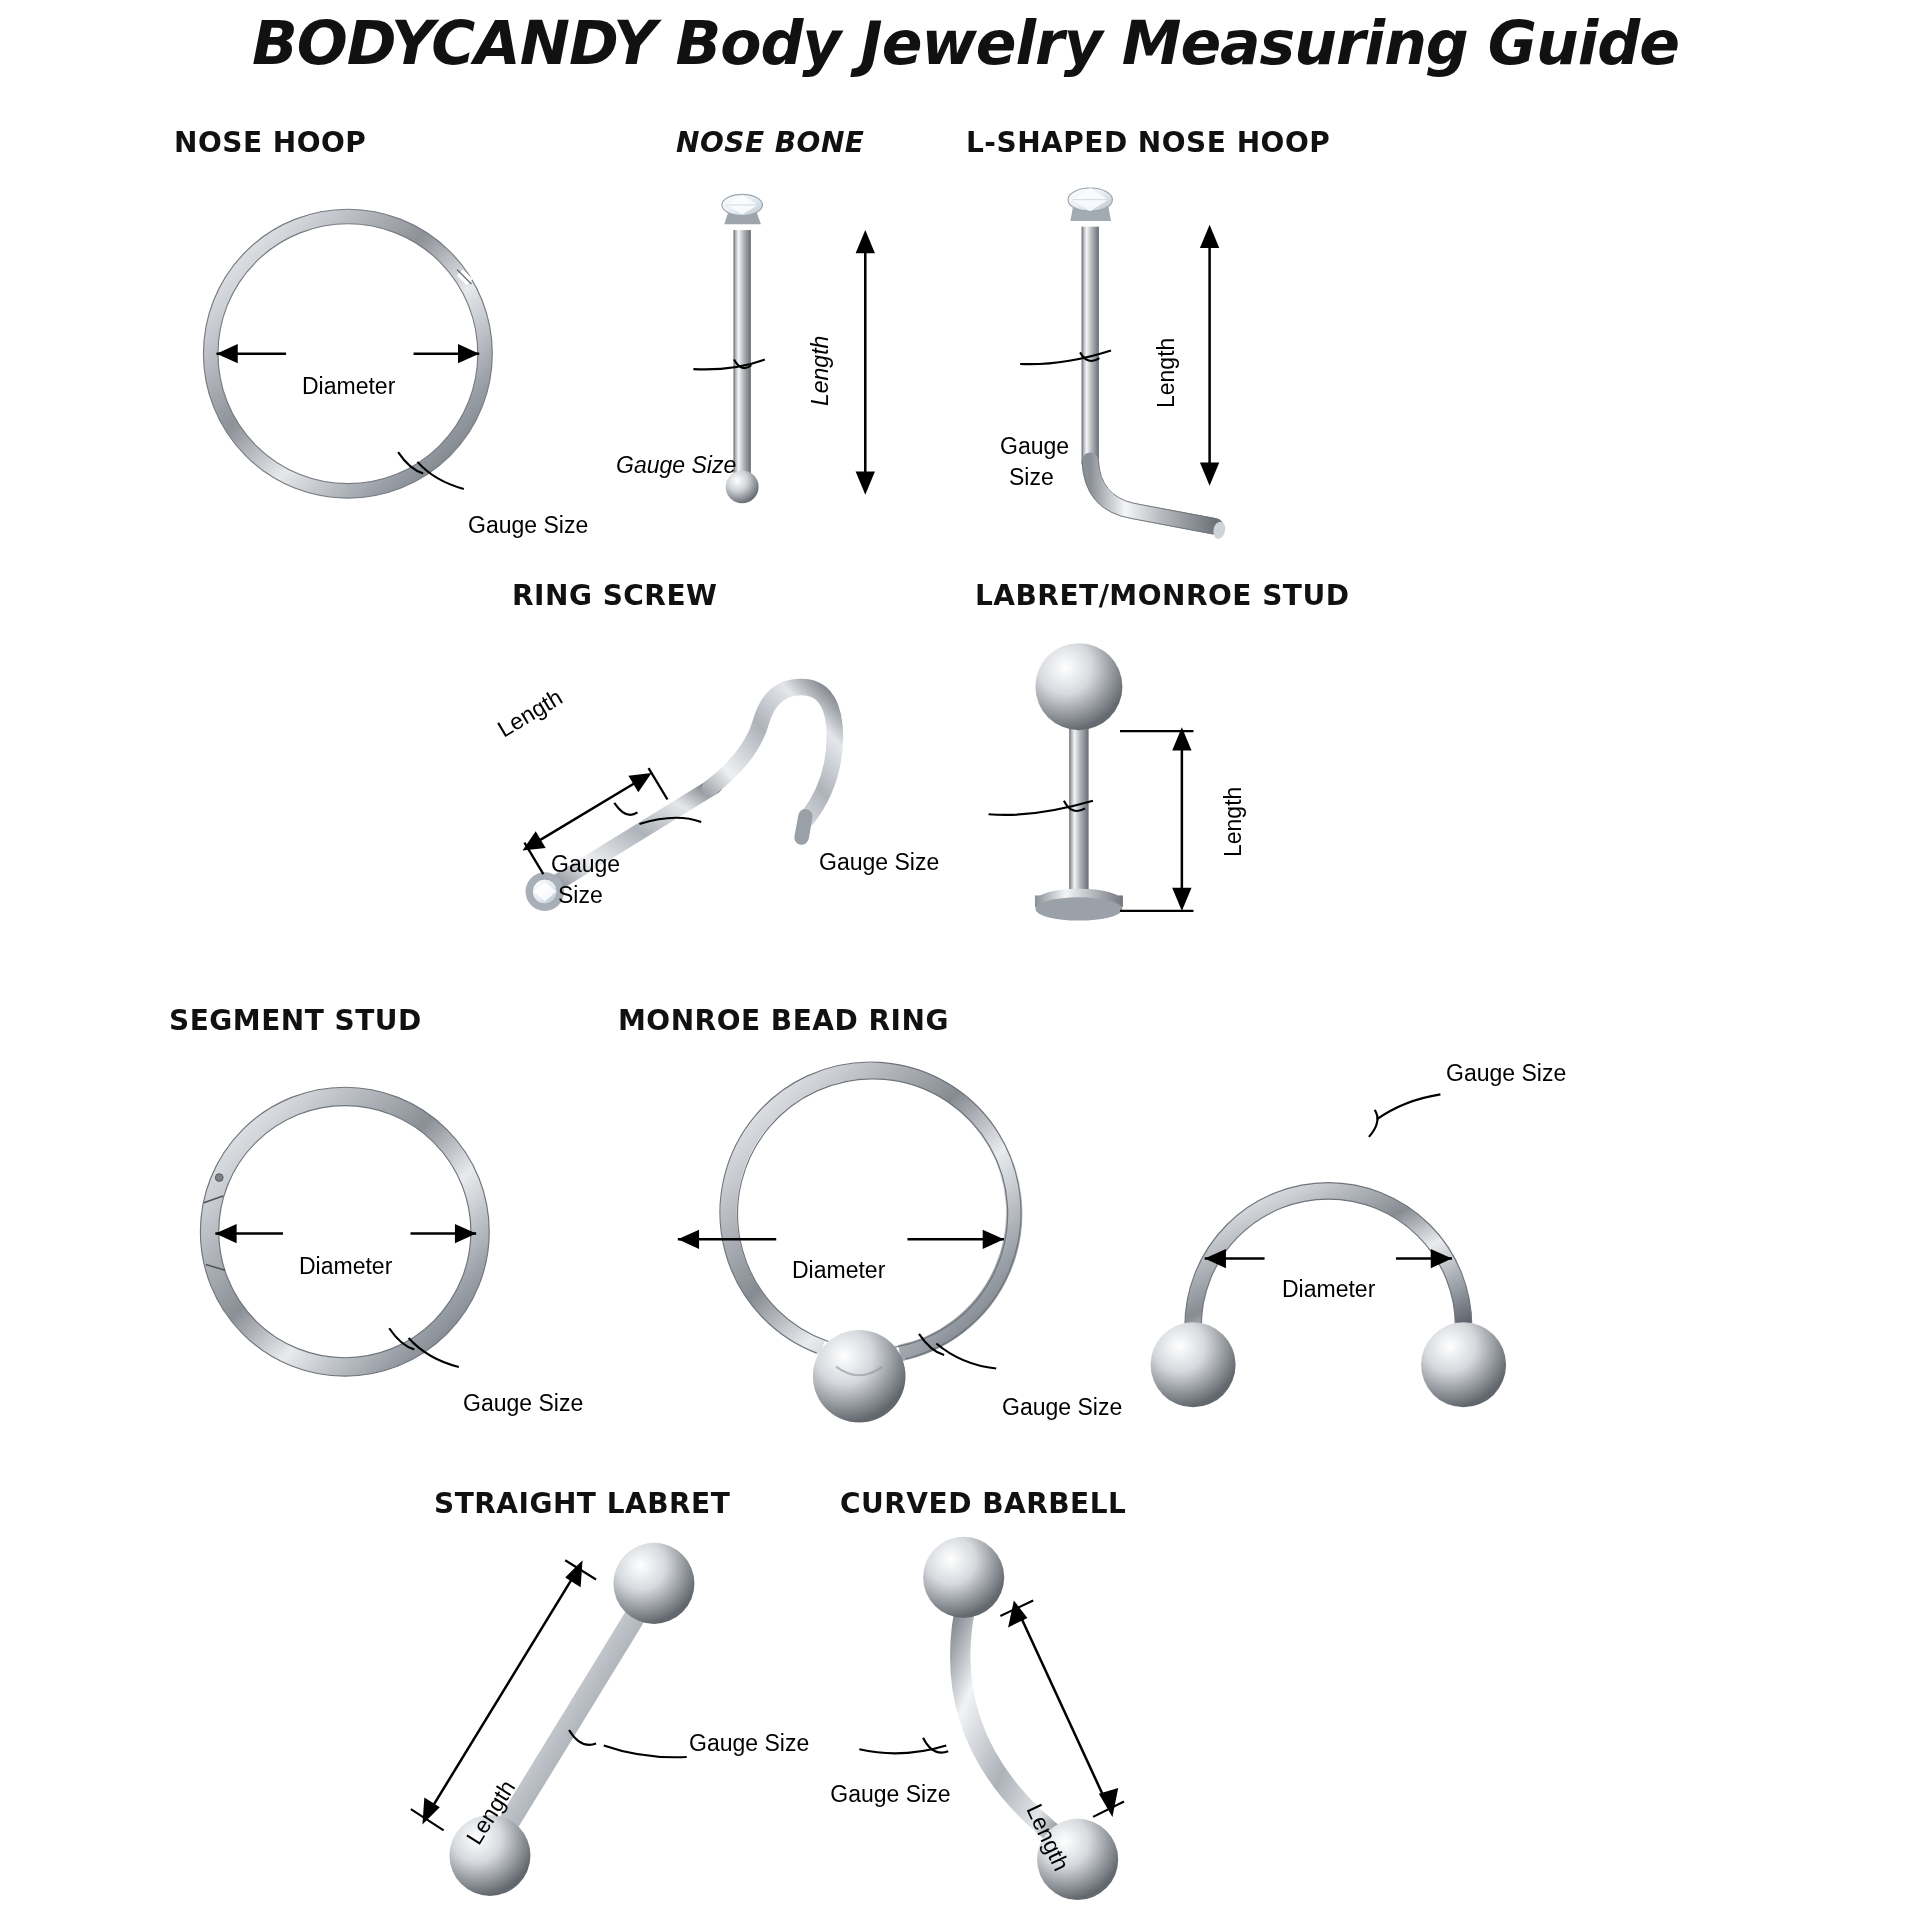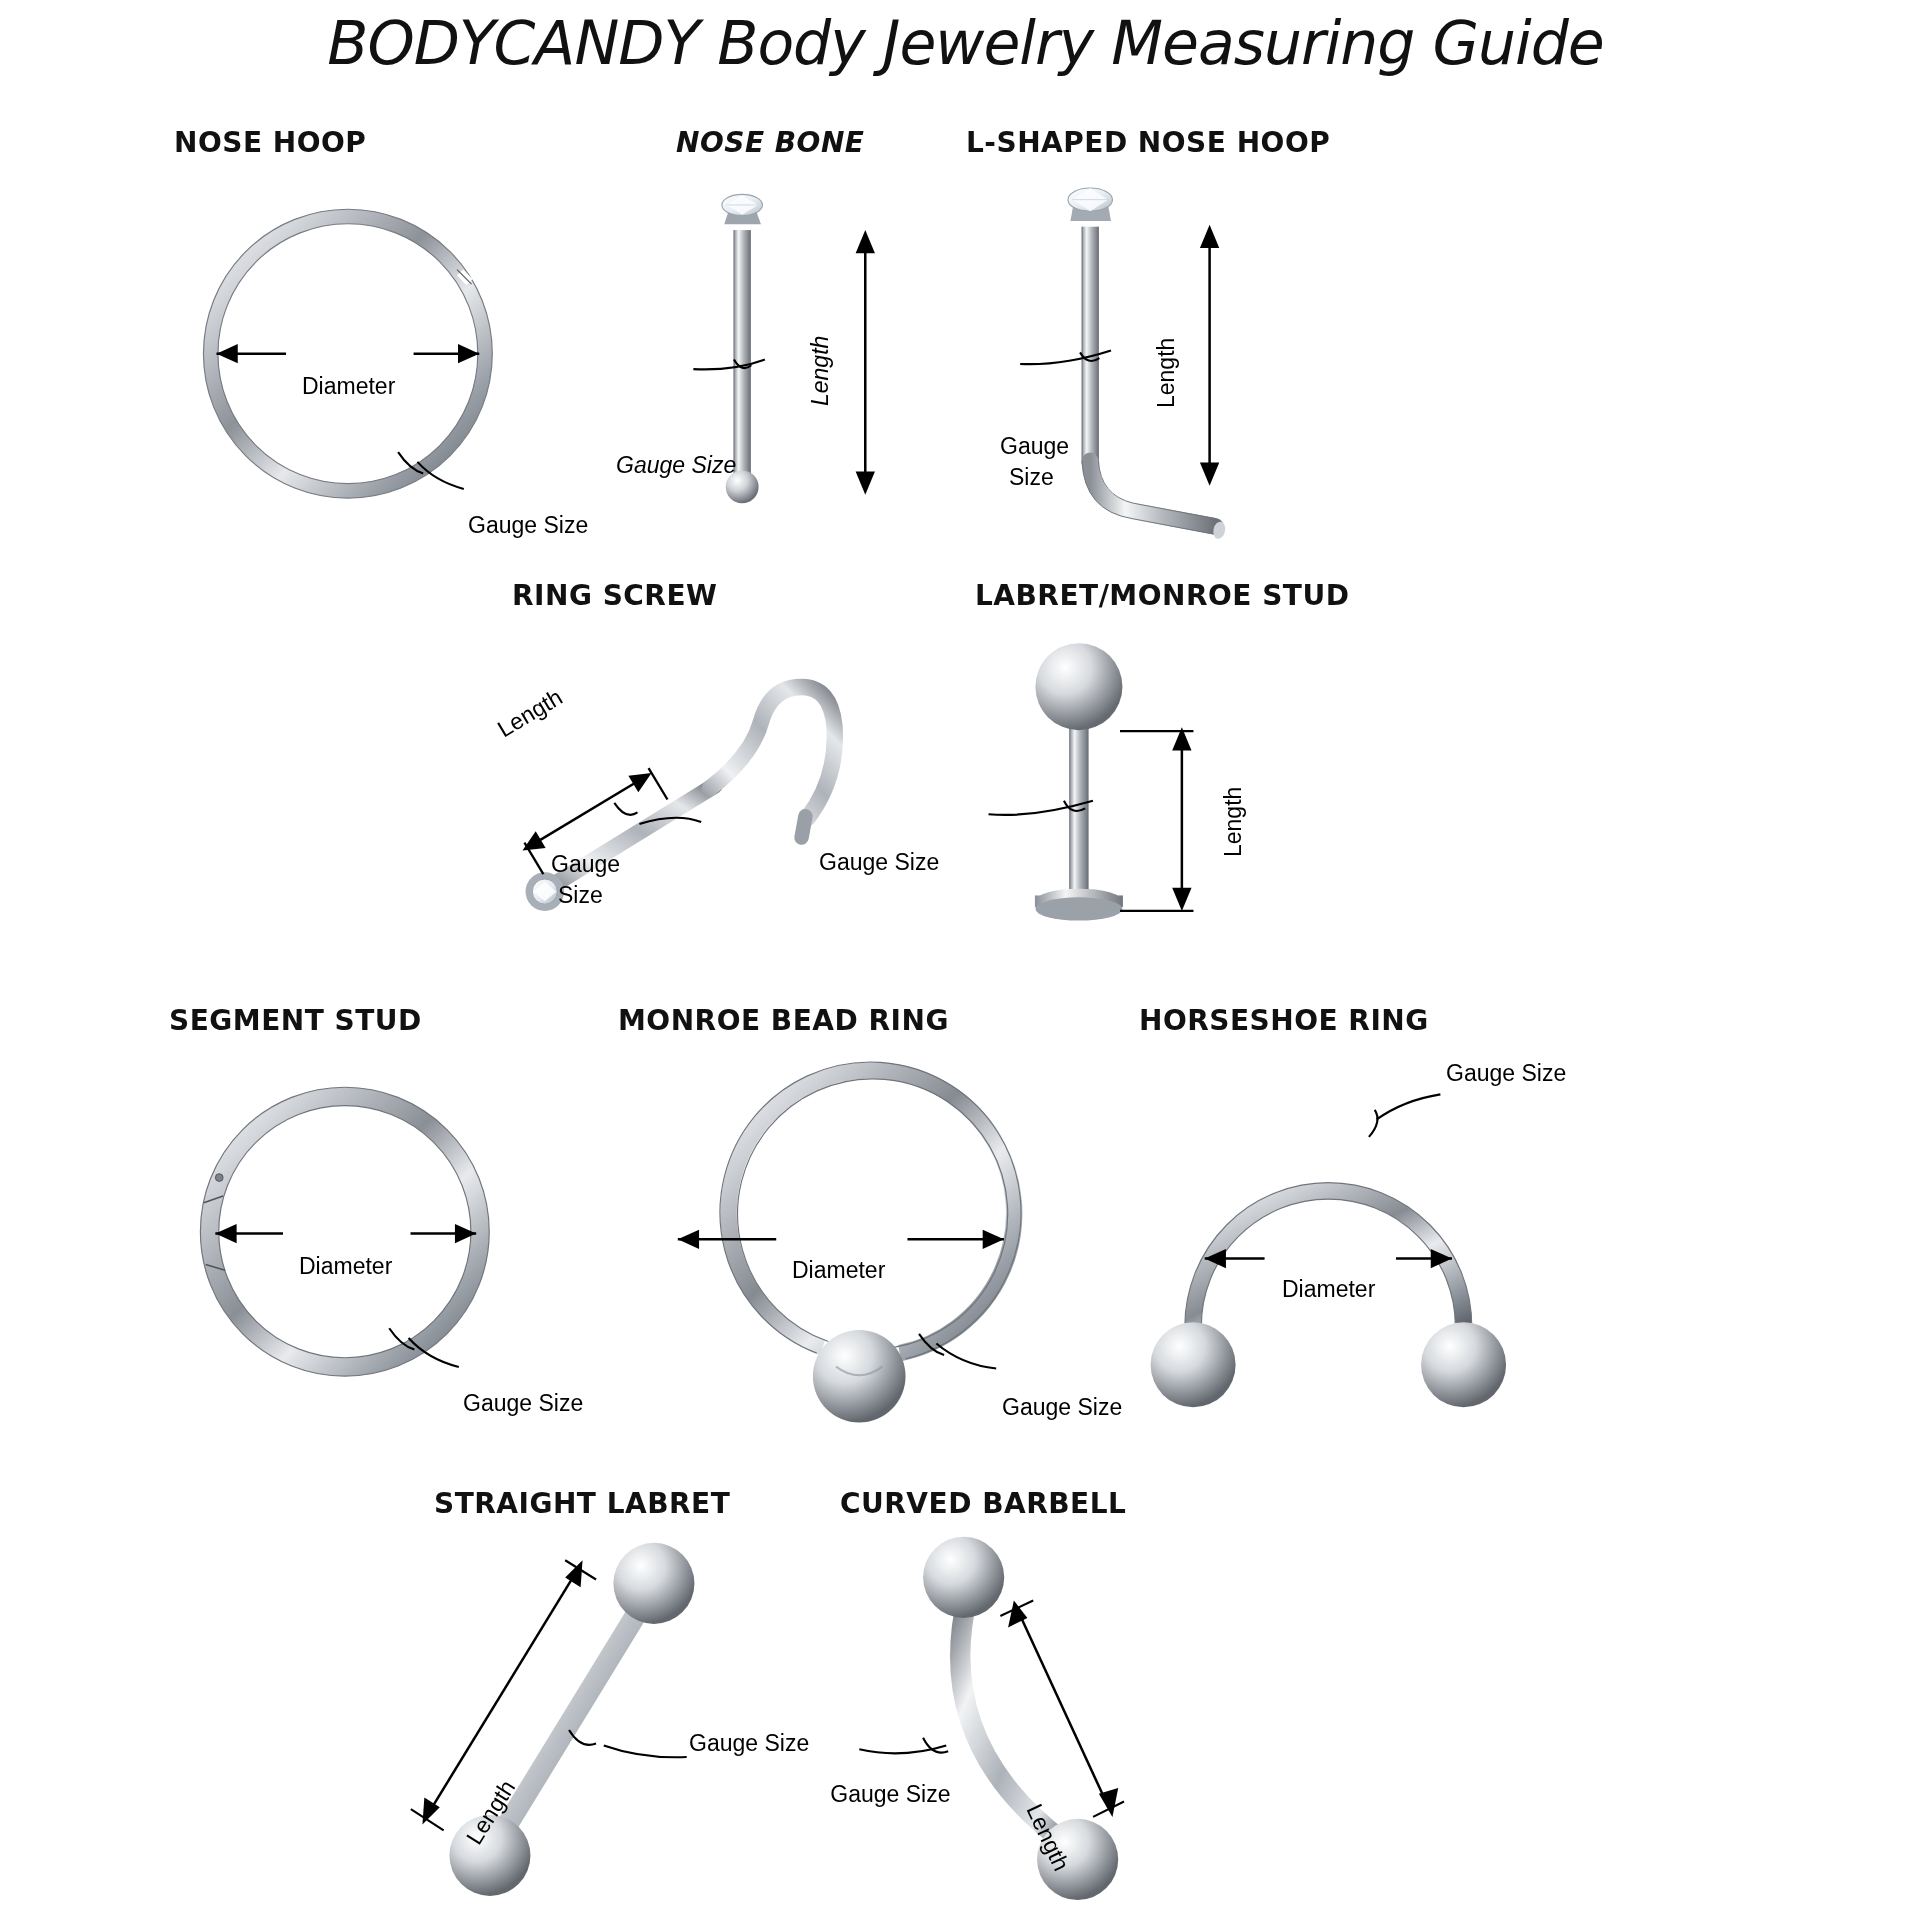--- a/index.html
+++ b/index.html
@@ -20,21 +20,21 @@
     width: 1931px;
     height: 1931px;
   }
   .guide-title {
     position: absolute;
     top: 7.7px;
     left: 0;
     width: 1931px;
     text-align: center;
     font-family: "DejaVu Sans", sans-serif;
-    font-weight: normal;
+    font-weight: bold;
     font-size: 60px;
     letter-spacing: -1px;
     color: #111111;
     font-style: italic;
   }
   .item {
     position: absolute;
   }
   .item-title {
     position: absolute;
@@ -344,21 +344,20 @@
       <rect x="164" y="168" width="136" height="34" fill="#ffffff"></rect>
 
       <path d="M 330 296 Q 356 318 392 322" fill="none" stroke="#000" stroke-width="2.2"></path>
       <path d="M 312 286 Q 324 304 338 308" fill="none" stroke="#000" stroke-width="2.2"></path>
     </svg>
     <div class="label" style="left:174px; top:253px;">Diameter</div>
     <div class="label" style="left:384px; top:390px;">Gauge Size</div>
   </div>
 
   <div class="item" style="left:1139px; top:1004px; width:483px; height:425px;">
-    <div class="item-title">HORSESHOE RING</div>
     <svg class="art" width="483" height="406" viewBox="0 0 500 420">
       <defs>
         <linearGradient id="g_hs" x1="0" y1="0" x2="1" y2="1">
           <stop offset="0%" stop-color="#fbfcfc"></stop>
           <stop offset="20%" stop-color="#cbcfd4"></stop>
           <stop offset="46%" stop-color="#878c93"></stop>
           <stop offset="64%" stop-color="#e9ebee"></stop>
           <stop offset="84%" stop-color="#9aa0a7"></stop>
           <stop offset="100%" stop-color="#5d626a"></stop>
         </linearGradient>

